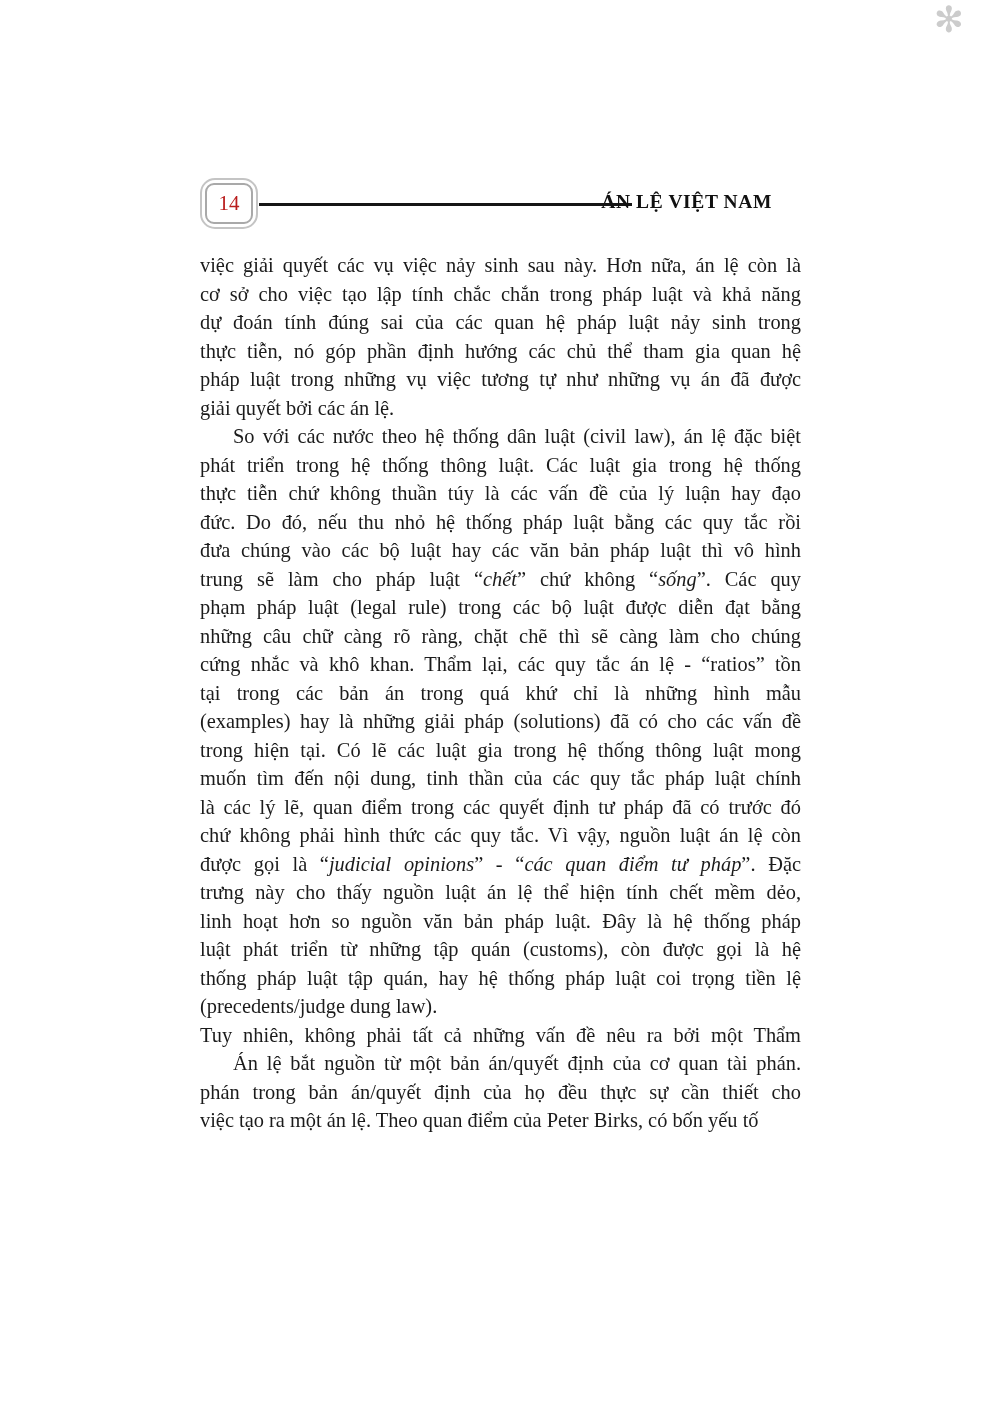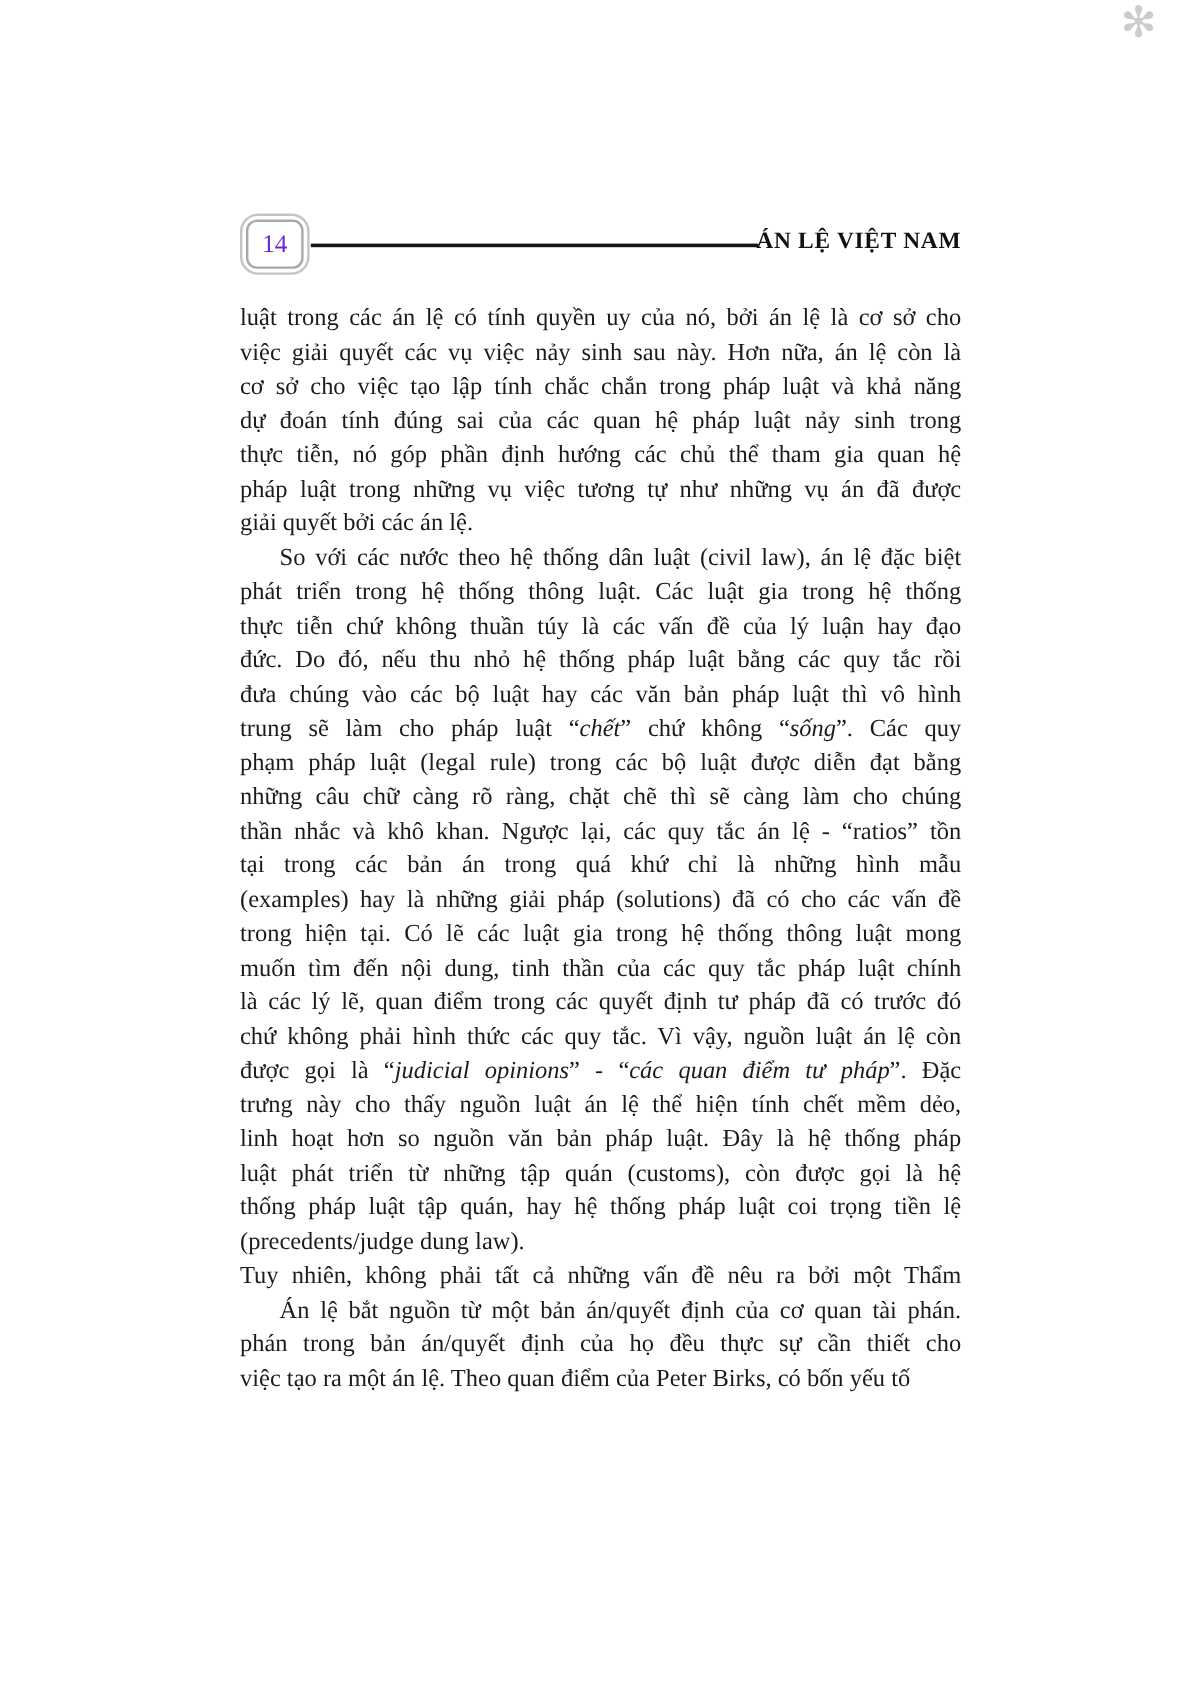--- a/index.html
+++ b/index.html
@@ -39,33 +39,33 @@
   .page-badge-inner {
     width: 100%;
     height: 100%;
     box-sizing: border-box;
     border: 2px solid #a9a9a9;
     border-radius: 9px;
     display: flex;
     align-items: center;
     justify-content: center;
     font-size: 21px;
-    color: #6d28d9;
+    color: #b91c1c;
   }
   .header-rule {
     position: absolute;
     left: 259px;
     top: 203px;
     width: 373px;
     height: 2.6px;
     background: #161616;
   }
   .header-title {
     position: absolute;
-    left: 560px;
+    left: 531px;
     top: 191px;
     width: 241px;
     text-align: right;
     font-size: 19.5px;
     font-weight: bold;
     letter-spacing: 0.6px;
     color: #111111;
     white-space: nowrap;
   }
   
@@ -101,36 +101,35 @@
 
   <div>
     <div class="page-badge">
       <div class="page-badge-inner">14</div>
     </div>
     <div class="header-rule"></div>
     <div class="header-title">ÁN LỆ VIỆT NAM</div>
   </div>
 
   <div class="body-text">
-      <div class="line"><span>luật trong các án lệ có tính quyền uy của nó, bởi án lệ là cơ sở cho</span></div>
       <div class="line"><span>việc giải quyết các vụ việc nảy sinh sau này. Hơn nữa, án lệ còn là</span></div>
       <div class="line"><span>cơ sở cho việc tạo lập tính chắc chắn trong pháp luật và khả năng</span></div>
       <div class="line"><span>dự đoán tính đúng sai của các quan hệ pháp luật nảy sinh trong</span></div>
       <div class="line"><span>thực tiễn, nó góp phần định hướng các chủ thể tham gia quan hệ</span></div>
       <div class="line"><span>pháp luật trong những vụ việc tương tự như những vụ án đã được</span></div>
       <div class="line last"><span>giải quyết bởi các án lệ.</span></div>
       <div class="line first-indent"><span>So với các nước theo hệ thống dân luật (civil law), án lệ đặc biệt</span></div>
       <div class="line"><span>phát triển trong hệ thống thông luật. Các luật gia trong hệ thống</span></div>
       <div class="line"><span>thực tiễn chứ không thuần túy là các vấn đề của lý luận hay đạo</span></div>
       <div class="line"><span>đức. Do đó, nếu thu nhỏ hệ thống pháp luật bằng các quy tắc rồi</span></div>
       <div class="line"><span>đưa chúng vào các bộ luật hay các văn bản pháp luật thì vô hình</span></div>
       <div class="line"><span>trung sẽ làm cho pháp luật “</span><i>chết</i><span>” chứ không “</span><i>sống</i><span>”. Các quy</span></div>
       <div class="line"><span>phạm pháp luật (legal rule) trong các bộ luật được diễn đạt bằng</span></div>
       <div class="line"><span>những câu chữ càng rõ ràng, chặt chẽ thì sẽ càng làm cho chúng</span></div>
-      <div class="line"><span>thần nhắc và khô khan. Ngược lại, các quy tắc án lệ - “ratios” tồn</span></div>
+      <div class="line"><span>cứng nhắc và khô khan. Thẩm lại, các quy tắc án lệ - “ratios” tồn</span></div>
       <div class="line"><span>tại trong các bản án trong quá khứ chỉ là những hình mẫu</span></div>
       <div class="line"><span>(examples) hay là những giải pháp (solutions) đã có cho các vấn đề</span></div>
       <div class="line"><span>trong hiện tại. Có lẽ các luật gia trong hệ thống thông luật mong</span></div>
       <div class="line"><span>muốn tìm đến nội dung, tinh thần của các quy tắc pháp luật chính</span></div>
       <div class="line"><span>là các lý lẽ, quan điểm trong các quyết định tư pháp đã có trước đó</span></div>
       <div class="line"><span>chứ không phải hình thức các quy tắc. Vì vậy, nguồn luật án lệ còn</span></div>
       <div class="line"><span>được gọi là “</span><i>judicial opinions</i><span>” - “</span><i>các quan điểm tư pháp</i><span>”. Đặc</span></div>
       <div class="line"><span>trưng này cho thấy nguồn luật án lệ thể hiện tính chết mềm dẻo,</span></div>
       <div class="line"><span>linh hoạt hơn so nguồn văn bản pháp luật. Đây là hệ thống pháp</span></div>
       <div class="line"><span>luật phát triển từ những tập quán (customs), còn được gọi là hệ</span></div>

